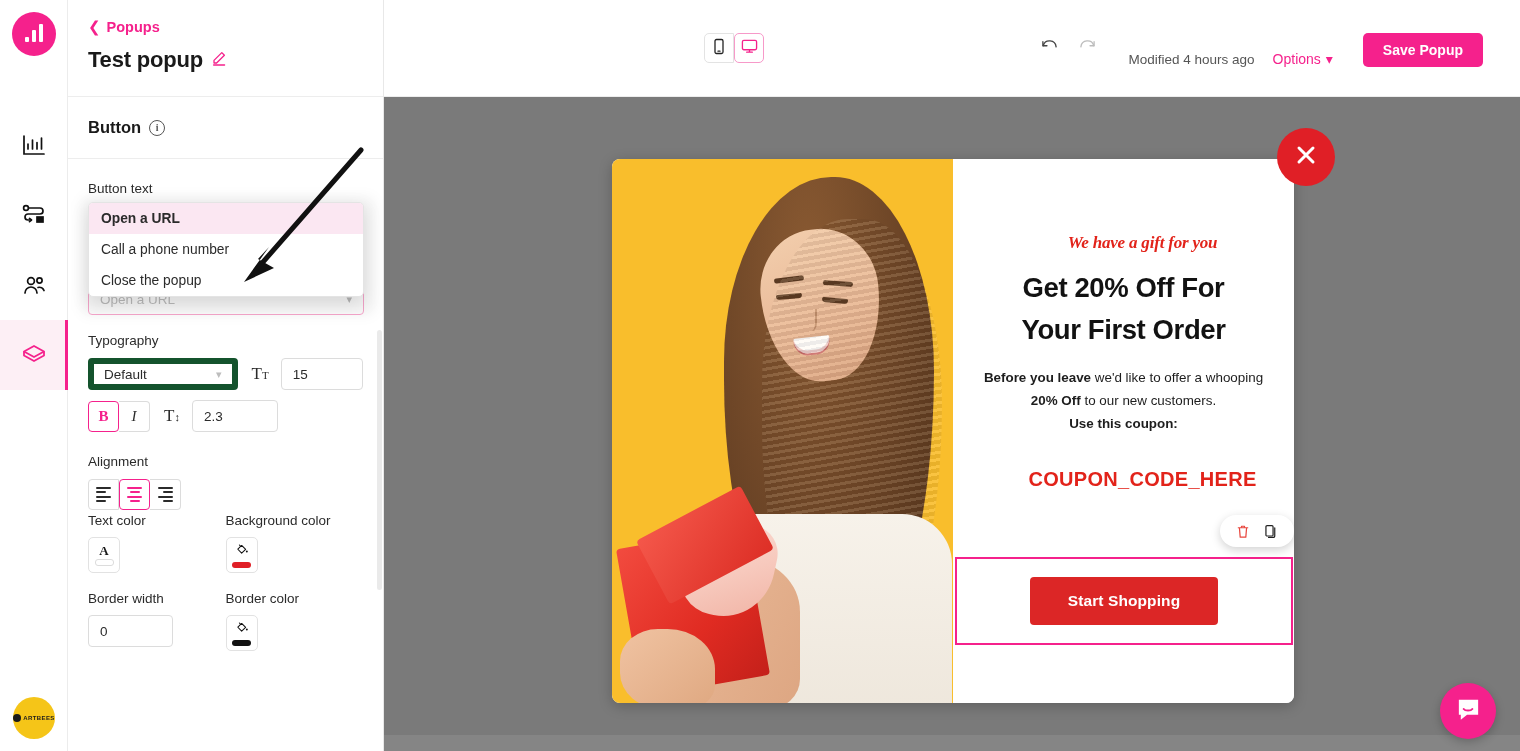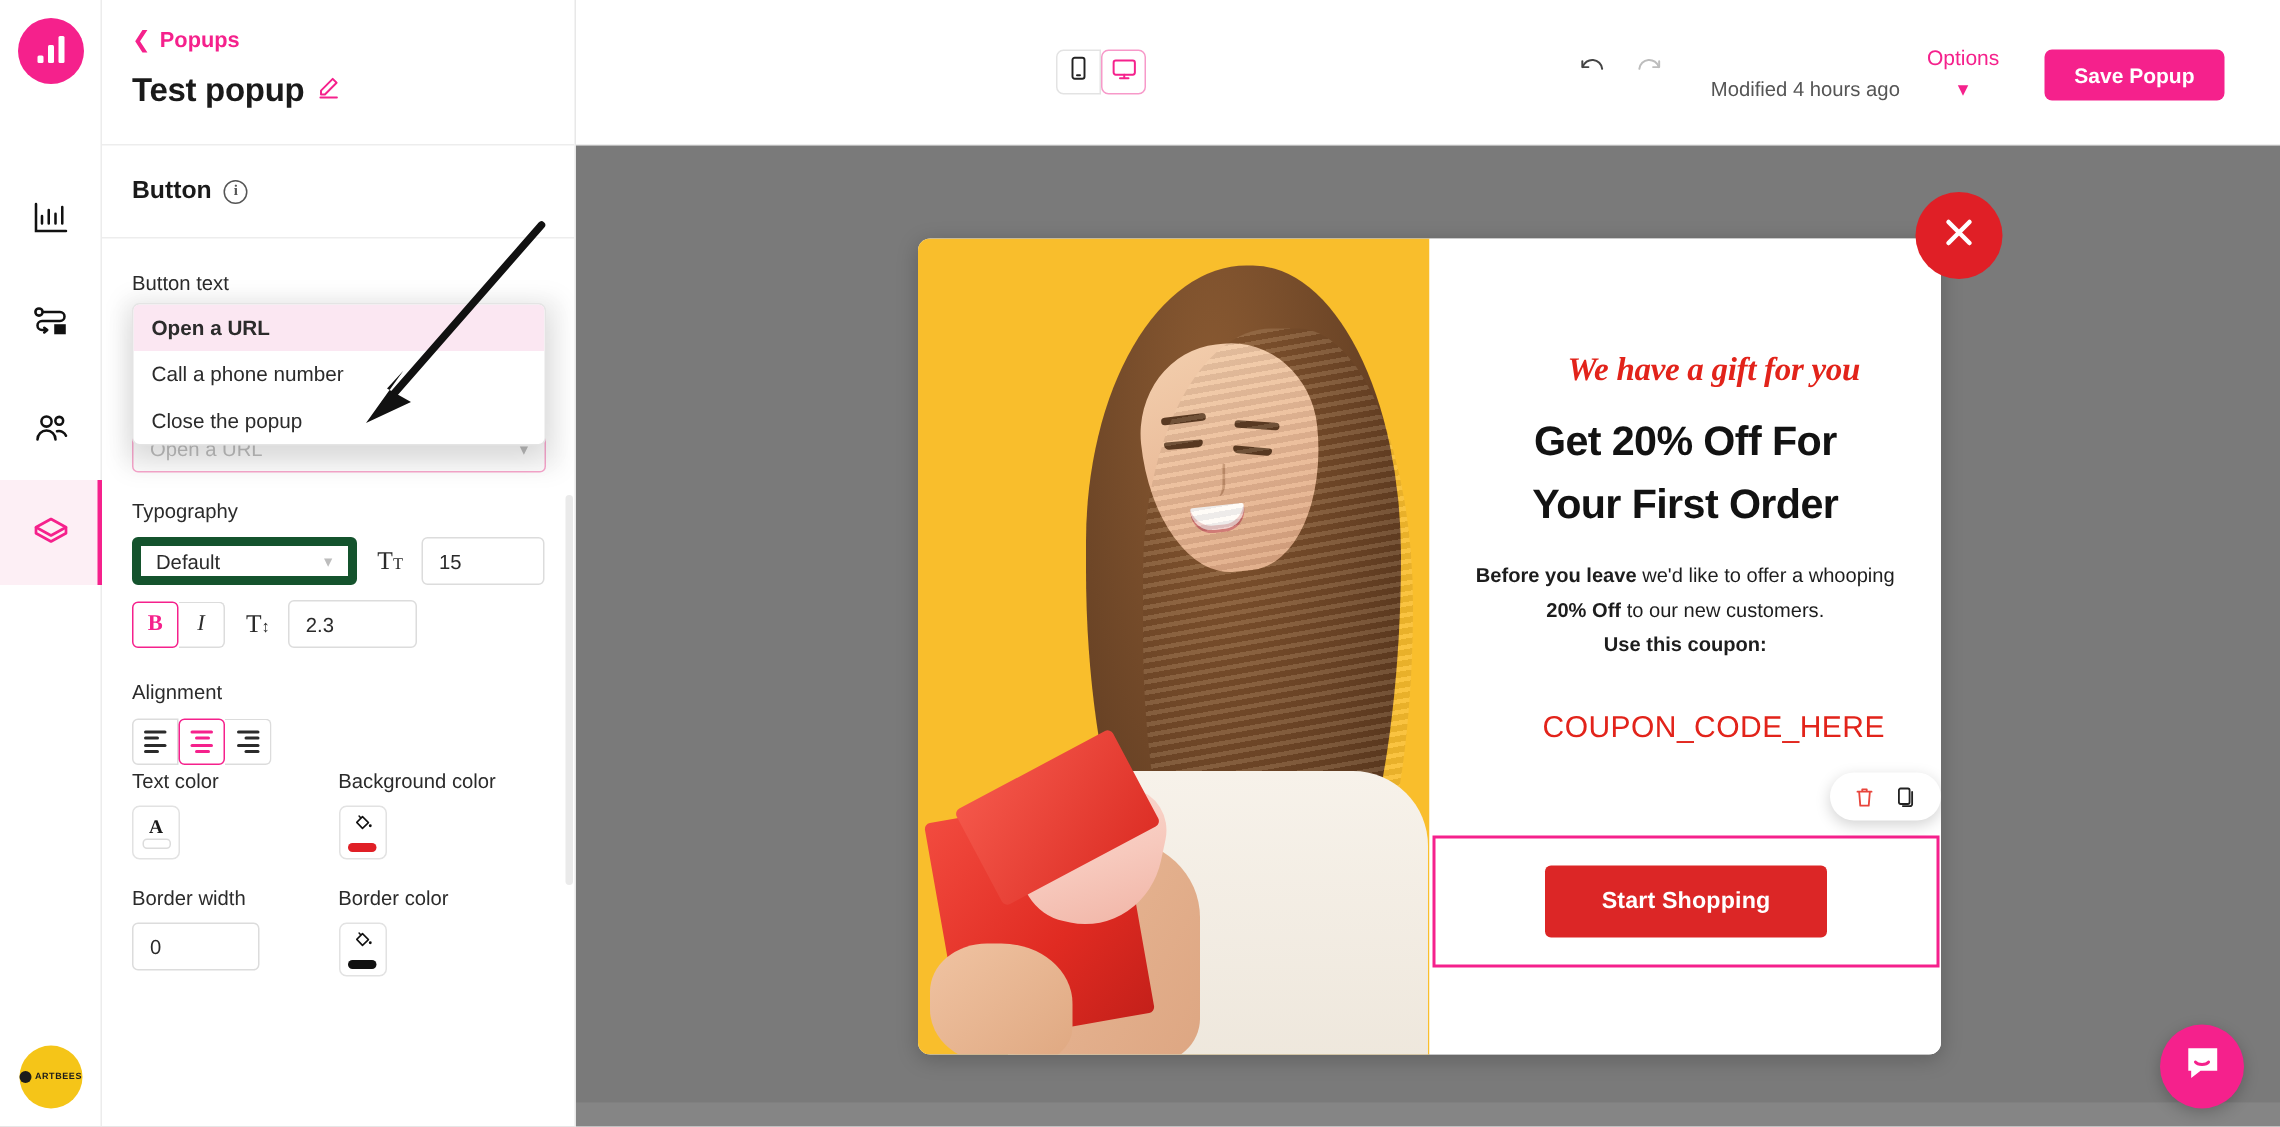--- a/index.html
+++ b/index.html
@@ -199,21 +199,21 @@
   }
   .dev-btn:first-child { border-radius: 5px 0 0 5px; }
   .dev-btn:last-child { border-radius: 0 5px 5px 0; border-left:none; }
   .dev-btn.on { border:1.6px solid #F799C9; border-radius:5px; z-index:2; }
 
   .top-right { position:absolute; right: 37px; display:flex; align-items:flex-end; gap: 0; }
   .icon-btn { width:38px; height:38px; display:flex; align-items:center; justify-content:center; cursor:pointer; }
   .modified { font-size: 13.5px; color:#555; margin: 0 18px 0 22px; white-space:nowrap; }
   .options {
     font-size: 14px; color:#F5218C; font-weight:500; cursor:pointer;
-    display:flex; align-items:center; gap:5px; margin-right: 30px; flex-direction: column;
+    display:flex; align-items:center; gap:5px; margin-right: 30px;
   }
   .save-btn {
     background:#F5218C; color:#fff; font-size:14px; font-weight:700;
     height: 34px; padding: 0 20px; border-radius: 5px; border:none;
     display:flex; align-items:center; cursor:pointer;
     font-family:"Liberation Sans", sans-serif;
   }
 
   .canvas { position:absolute; left:0; right:0; top:97px; bottom:0; background:#7a7a7a; overflow:hidden; }
   .canvas-bottom-band { position:absolute; left:0; right:0; bottom:0; height:16px; background:#858585; }
@@ -288,30 +288,30 @@
     border-radius: 40% 50% 30% 45%;
   }
 
   .popup-content {
     width: 341px; background:#fff; position:relative;
     display:flex; flex-direction:column; align-items:center;
     padding-top: 74px;
   }
   .pp-script {
     font-family:"Liberation Serif", serif; font-style: italic; font-weight:700;
-    color:#E2231A; font-size: 22px; letter-spacing: -.2px; margin-left: 38px;
+    color:#E2231A; font-size: 17px; letter-spacing: -.2px; margin-left: 38px;
   }
   .pp-h1 {
     font-size: 27.5px; font-weight: 700; color:#121212; line-height: 1.54;
     text-align:center; margin-top: 14px; letter-spacing:-.4px;
   }
   .pp-body { font-size: 13.4px; color:#1d1d1d; text-align:center;
              line-height: 1.72; margin-top: 14px; width: 305px; }
   .pp-body b { font-weight: 700; }
-  .pp-coupon { font-size: 20px; color:#E2231A; font-weight: 400; margin-top: 33px; letter-spacing:.3px;margin-left:38px; }
+  .pp-coupon { font-size: 20px; color:#E2231A; font-weight: 700; margin-top: 33px; letter-spacing:.3px;margin-left:38px; }
 
   .btn-slot {
     position:absolute; left: 2px; top: 398px; width: 338px; height: 88px;
     border: 2px solid #F5218C;
     display:flex; align-items:center; justify-content:center;
   }
   .cta {
     background:#DC2626; color:#fff; border:none; border-radius: 4px;
     height: 48px; padding: 0 38px; font-size: 15.5px; font-weight: 700;
     cursor:pointer; font-family:"Liberation Sans", sans-serif; letter-spacing:.1px;

